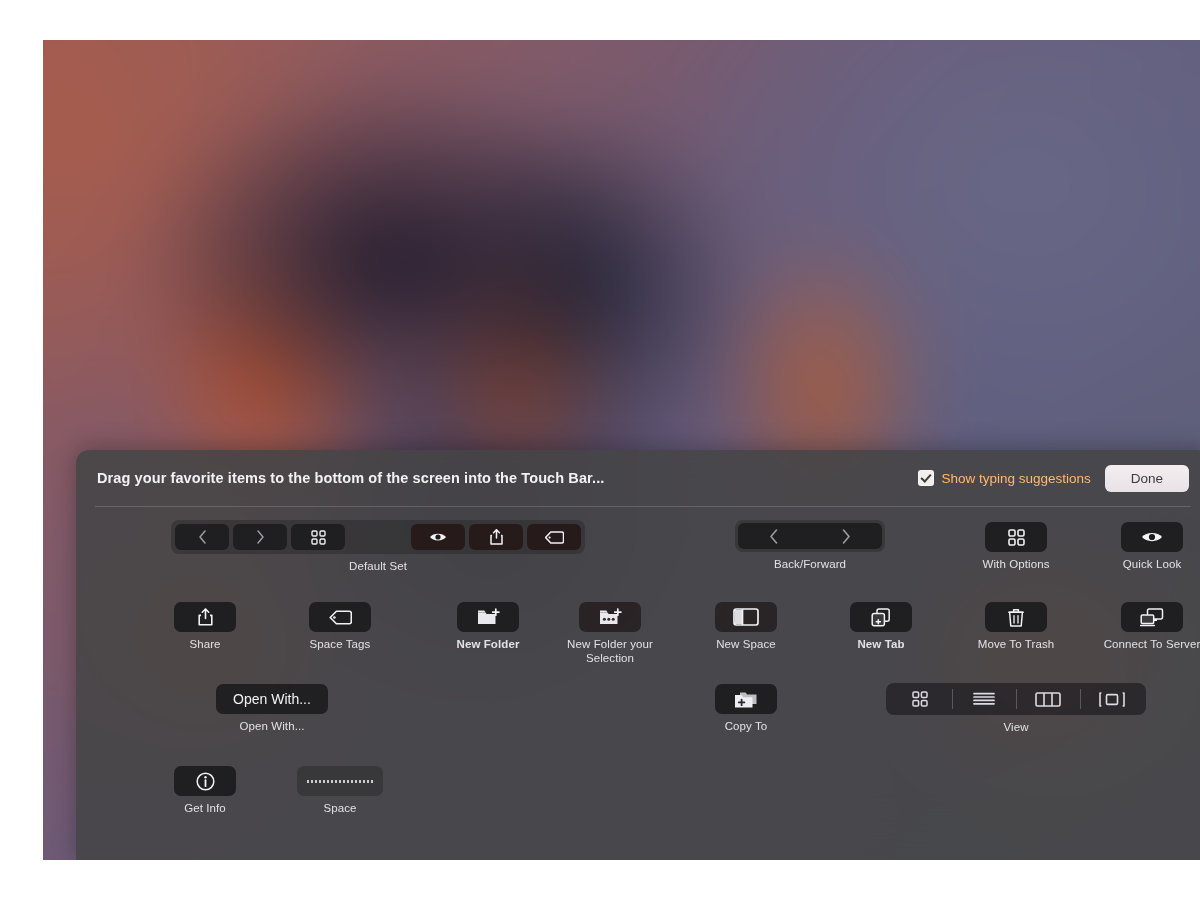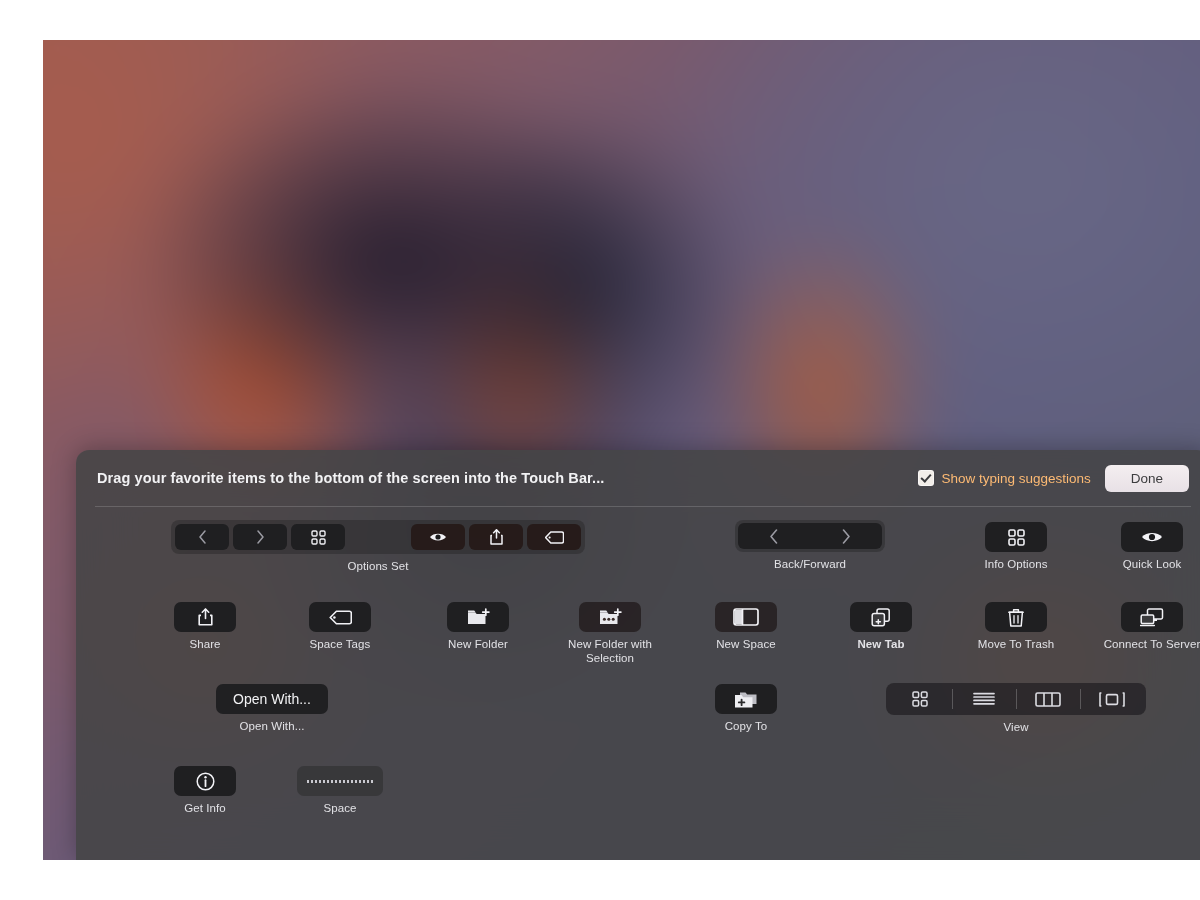--- a/index.html
+++ b/index.html
@@ -270,21 +270,21 @@
                   <path d="M2 6.5 L1 6.5 L1 15 L12 15 L12 6.5 L11 6.5" fill="none" stroke="#f2f2f6" stroke-width="1.5" stroke-linejoin="round"></path>
                 </svg>
             </span>
             <span class="gbtn warm">
               <svg width="19" height="13" viewBox="0 0 19 13">
                   <path d="M6.3 1 L17.2 1 A1.8 1.8 0 0 1 19 2.8 L19 10.2 A1.8 1.8 0 0 1 17.2 12 L6.3 12 L1 6.5 Z" transform="translate(-0.5,0)" fill="none" stroke="#f2f2f6" stroke-width="1.5" stroke-linejoin="round"></path>
                   <circle cx="4.6" cy="6.5" r="1.1" fill="#f2f2f6"></circle>
                 </svg>
             </span>
           </div>
-          <div class="caption">Options Set</div>
+          <div class="caption">Default Set</div>
         </div>
 
         <div class="group" style="left:659px; top:0;">
           <div class="group-inner tight">
             <span class="gbtn" style="min-width:72px;border-radius:6px 0 0 6px">
               <svg width="10" height="15" viewBox="0 0 10 15">
                   <path d="M7.5 1 L2 7.5 L7.5 14" fill="none" stroke="#9a9aa2" stroke-width="1.6" stroke-linecap="round" stroke-linejoin="round"></path>
                 </svg>
             </span>
             <span class="gbtn" style="min-width:72px;border-radius:0 6px 6px 0">
@@ -298,21 +298,21 @@
 
         <div class="item" style="left:940px; top:2px;">
           <span class="tile">
             <svg width="17" height="17" viewBox="0 0 17 17">
                 <rect x="1" y="1" width="6" height="6" rx="1.4" fill="none" stroke="#f2f2f6" stroke-width="1.6"></rect>
                 <rect x="10" y="1" width="6" height="6" rx="1.4" fill="none" stroke="#f2f2f6" stroke-width="1.6"></rect>
                 <rect x="1" y="10" width="6" height="6" rx="1.4" fill="none" stroke="#f2f2f6" stroke-width="1.6"></rect>
                 <rect x="10" y="10" width="6" height="6" rx="1.4" fill="none" stroke="#f2f2f6" stroke-width="1.6"></rect>
               </svg>
           </span>
-          <div class="caption">Info Options</div>
+          <div class="caption">With Options</div>
         </div>
 
         <div class="item" style="left:1076px; top:2px;">
           <span class="tile">
             <svg width="22" height="14" viewBox="0 0 22 14">
                 <path d="M1 7 C5 1.5 17 1.5 21 7 C17 12.5 5 12.5 1 7 Z" fill="#f4f4f8"></path>
                 <circle cx="11" cy="7" r="3.1" fill="#1b1b1d"></circle>
               </svg>
           </span>
           <div class="caption">Quick Look</div>
@@ -335,21 +335,21 @@
         <div class="item" style="left:264px; top:0;">
           <span class="tile">
             <svg width="23" height="15" viewBox="0 0 23 15">
                 <path d="M7.4 1.2 L20.4 1.2 A1.9 1.9 0 0 1 22.3 3.1 L22.3 11.9 A1.9 1.9 0 0 1 20.4 13.8 L7.4 13.8 L1.2 7.5 Z" fill="none" stroke="#f2f2f6" stroke-width="1.6" stroke-linejoin="round"></path>
                 <circle cx="5.4" cy="7.5" r="1.25" fill="#f2f2f6"></circle>
               </svg>
           </span>
           <div class="caption">Space Tags</div>
         </div>
 
-        <div class="item" style="left:402px; top:0;">
+        <div class="item" style="left:412px; top:0;font-weight:bold;">
           <span class="tile">
             <svg width="23" height="18" viewBox="0 0 23 18">
                 <path d="M1 4.4 L1 16 L18.5 16 L18.5 6 L9.8 6 L8 4.4 Z" fill="#e9e9ed"></path>
                 <path d="M1 4.4 L1 2.6 L7.2 2.6 L8.8 4.4 Z" fill="#e9e9ed"></path>
                 <path d="M18.8 1 L18.8 7.2 M15.7 4.1 L21.9 4.1" stroke="#f4f4f8" stroke-width="1.7" stroke-linecap="round"></path>
               </svg>
           </span>
           <div class="caption">New Folder</div>
         </div>
 
@@ -357,21 +357,21 @@
           <span class="tile translucent">
             <svg width="23" height="18" viewBox="0 0 23 18">
                 <path d="M1 4.4 L1 16 L18.5 16 L18.5 6 L9.8 6 L8 4.4 Z" fill="#e9e9ed"></path>
                 <path d="M1 4.4 L1 2.6 L7.2 2.6 L8.8 4.4 Z" fill="#e9e9ed"></path>
                 <circle cx="5.4" cy="11.3" r="1.5" fill="#3a2b28"></circle>
                 <circle cx="9.8" cy="11.3" r="1.5" fill="#3a2b28"></circle>
                 <circle cx="14.2" cy="11.3" r="1.5" fill="#3a2b28"></circle>
                 <path d="M18.8 1 L18.8 7.2 M15.7 4.1 L21.9 4.1" stroke="#f4f4f8" stroke-width="1.7" stroke-linecap="round"></path>
               </svg>
           </span>
-          <div class="caption">New Folder with Selection</div>
+          <div class="caption">New Folder your Selection</div>
         </div>
 
         <div class="item" style="left:670px; top:0;">
           <span class="tile translucent">
             <svg width="26" height="18" viewBox="0 0 26 18">
                 <rect x="1" y="1" width="24" height="16" rx="2.2" fill="none" stroke="#f2f2f6" stroke-width="1.7"></rect>
                 <path d="M9.5 1 L9.5 17" stroke="#f2f2f6" stroke-width="1.7"></path>
                 <rect x="2" y="2" width="7" height="14" fill="#f2f2f6" opacity="0.9"></rect>
               </svg>
           </span>

